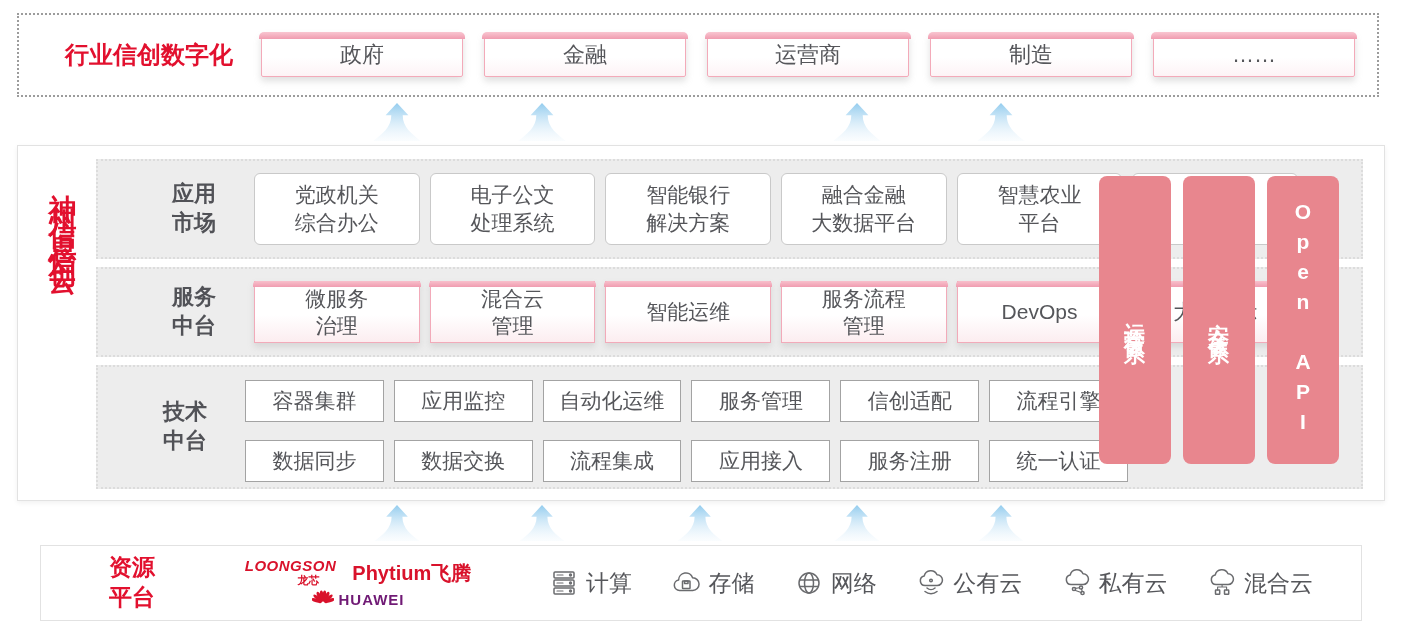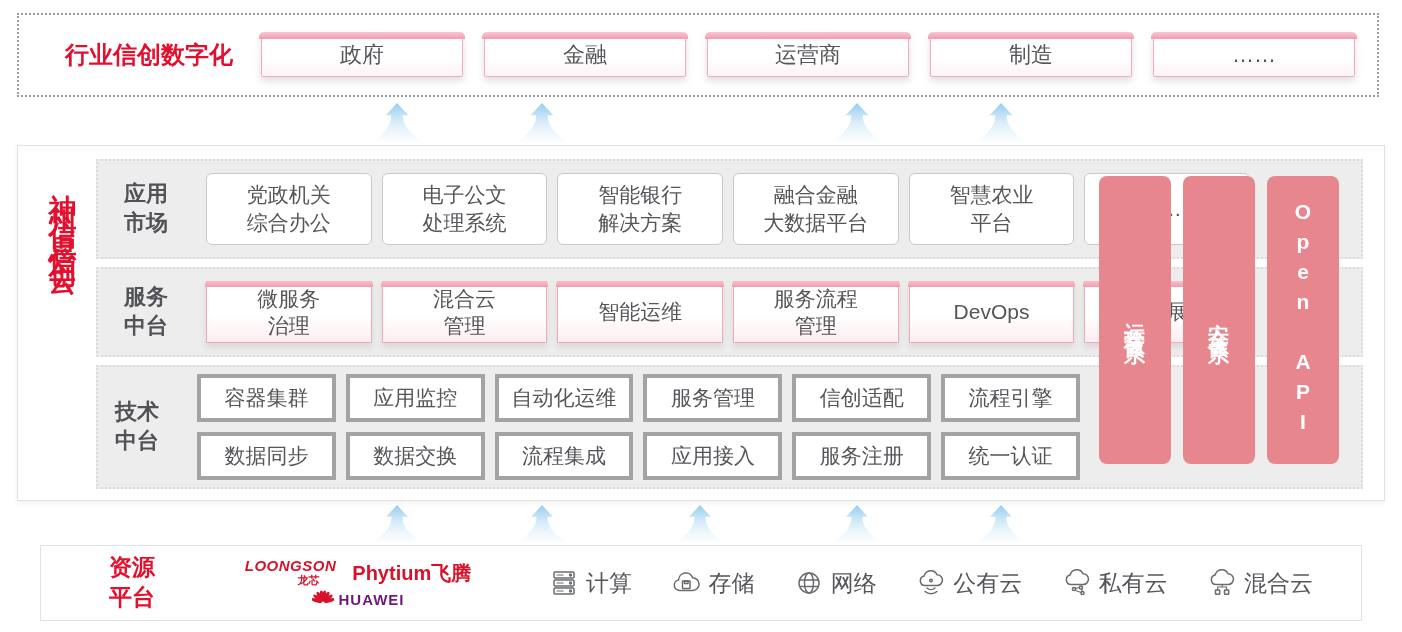--- a/index.html
+++ b/index.html
@@ -50,21 +50,21 @@
   .platform-row {
     position:absolute; left:78px; width:1267px; box-sizing:border-box;
     background:#ededed; border:2px dotted #dcdcdc;
     display:flex; align-items:center; padding-left:26px;
   }
   .row-app  { top:13px;  height:100px; }
   .row-svc  { top:121px; height:90px; }
   .row-tech { top:219px; height:124px;padding-left:17px; }
   .row-label {
     width:58px; margin-right:24px; font-size:22px; font-weight:bold;
-    color:#515257; line-height:1.3;
+    color:#515257; line-height:1.3;margin-left:48px;
   }
   .row-items { width:1044px; display:flex; gap:10px; }
   .row-items > div { flex:1; }
   .app-box {
     height:70px; background:#fff; border:1px solid #c9c9c9; border-radius:6px;
     display:flex; align-items:center; justify-content:center; text-align:center;
     font-size:21px; line-height:1.35; color:#55565a;
   }
   .svc-box {
     position:relative; height:62px; box-sizing:border-box;
@@ -74,23 +74,23 @@
     font-size:21px; line-height:1.3; color:#55565a;
   }
   .svc-box::before {
     content:""; position:absolute; top:-1px; left:-2px; right:-2px; height:6px;
     border-radius:4px 4px 0 0; background:linear-gradient(180deg,#f8c0cc,#f09cb0);
   }
   .tech-stack { width:883px; display:flex; flex-direction:column; gap:10px; }
   .tech-line { display:flex; gap:10px; }
   .tech-line > div { flex:1; }
   .tech-box {
-    height:40px; background:#fff; border:4px solid #a3a3a3;
+    height:40px; background:#fff; border:1px solid #a3a3a3;
     display:flex; align-items:center; justify-content:center;
-    font-size:21px; color:#55565a;
+    font-size:21px; color:#55565a;margin-top:8px;
   }
   .side-bar {
     position:absolute; top:30px; height:288px; width:72px; border-radius:8px;
     background:#e8868e; display:flex; align-items:center; justify-content:center;
   }
   .side-bar span {
     writing-mode:vertical-rl; text-orientation:upright; letter-spacing:7px;
     color:#fff; font-size:21px; font-weight:bold; line-height:1;
   }
   .bar-1 { left:1081px; } .bar-2 { left:1165px; } .bar-3 { left:1249px; }

